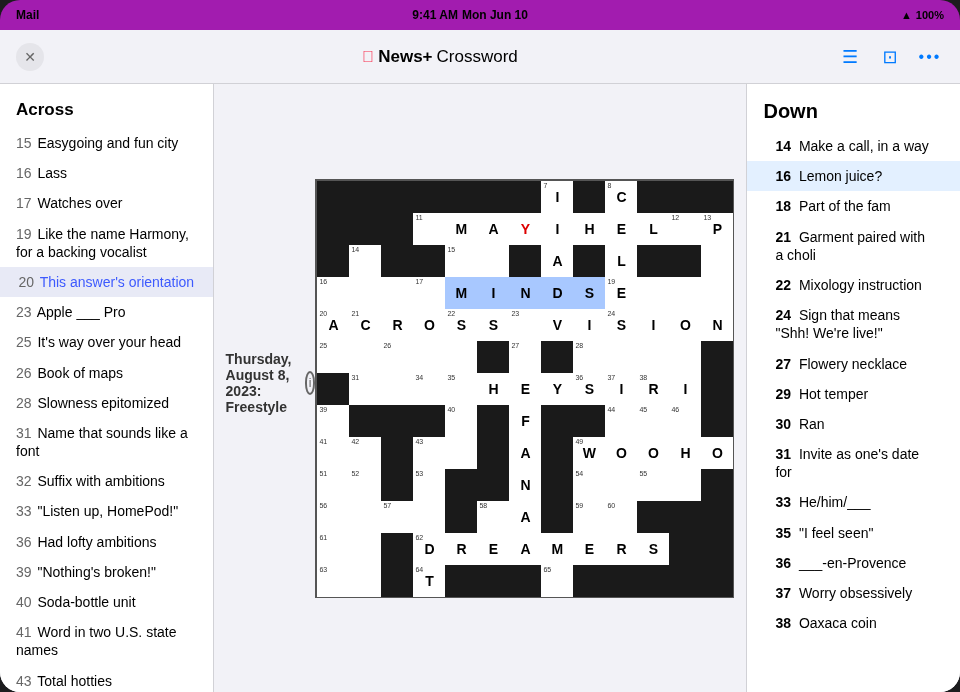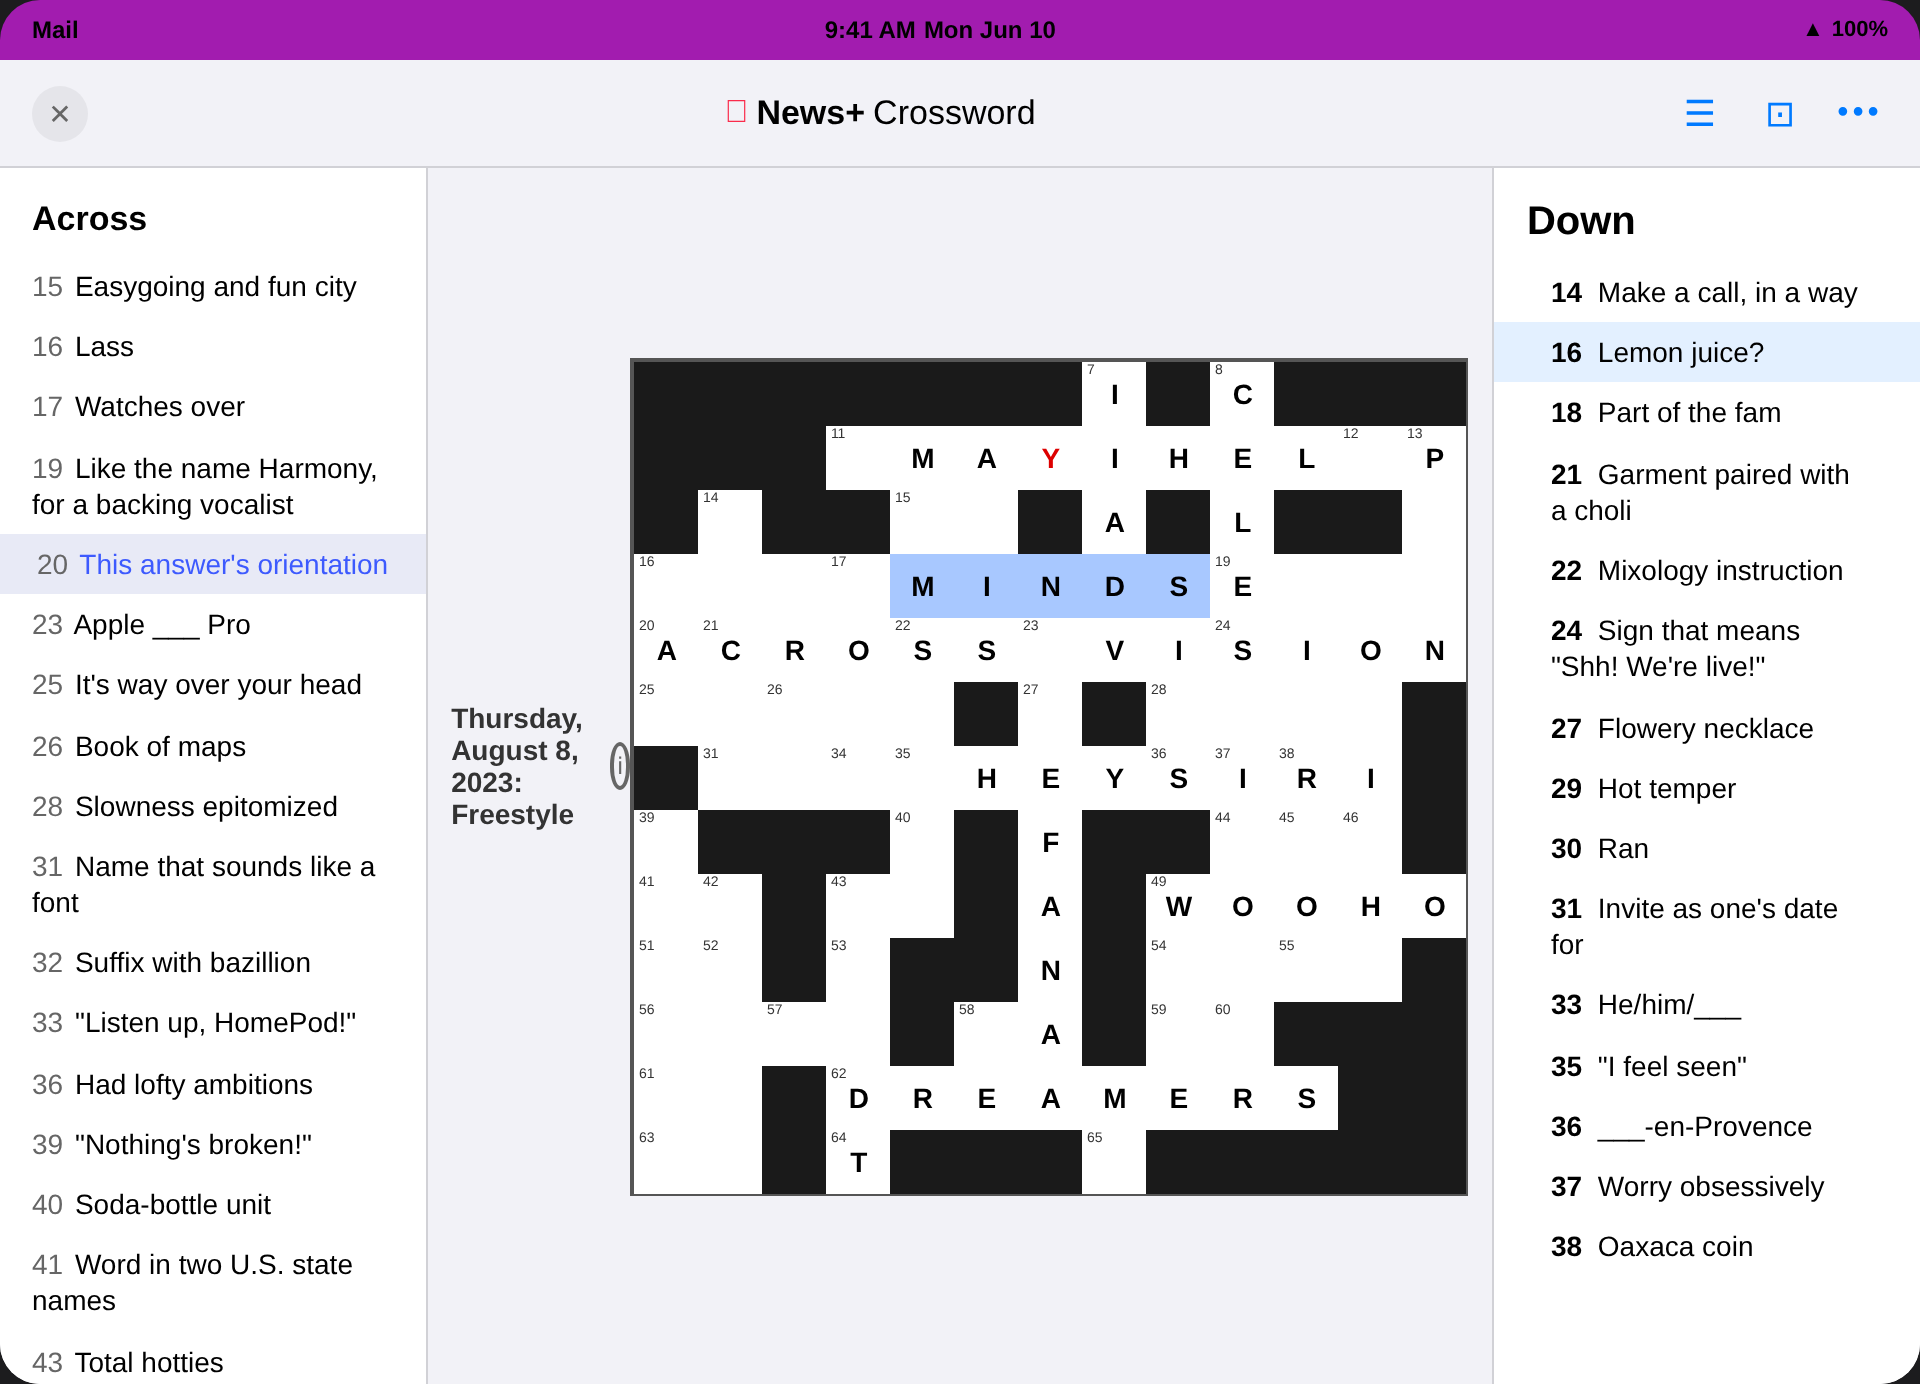--- a/index.html
+++ b/index.html
@@ -284,21 +284,21 @@
       <div class="clue-item">
         <span class="clue-number">28</span>
         <span class="clue-text">Slowness epitomized</span>
       </div>
       <div class="clue-item">
         <span class="clue-number">31</span>
         <span class="clue-text">Name that sounds like a font</span>
       </div>
       <div class="clue-item">
         <span class="clue-number">32</span>
-        <span class="clue-text">Suffix with bazillion</span>
+        <span class="clue-text">Suffix with ambitions</span>
       </div>
       <div class="clue-item">
         <span class="clue-number">33</span>
         <span class="clue-text">"Listen up, HomePod!"</span>
       </div>
       <div class="clue-item">
         <span class="clue-number">36</span>
         <span class="clue-text">Had lofty ambitions</span>
       </div>
       <div class="clue-item">

